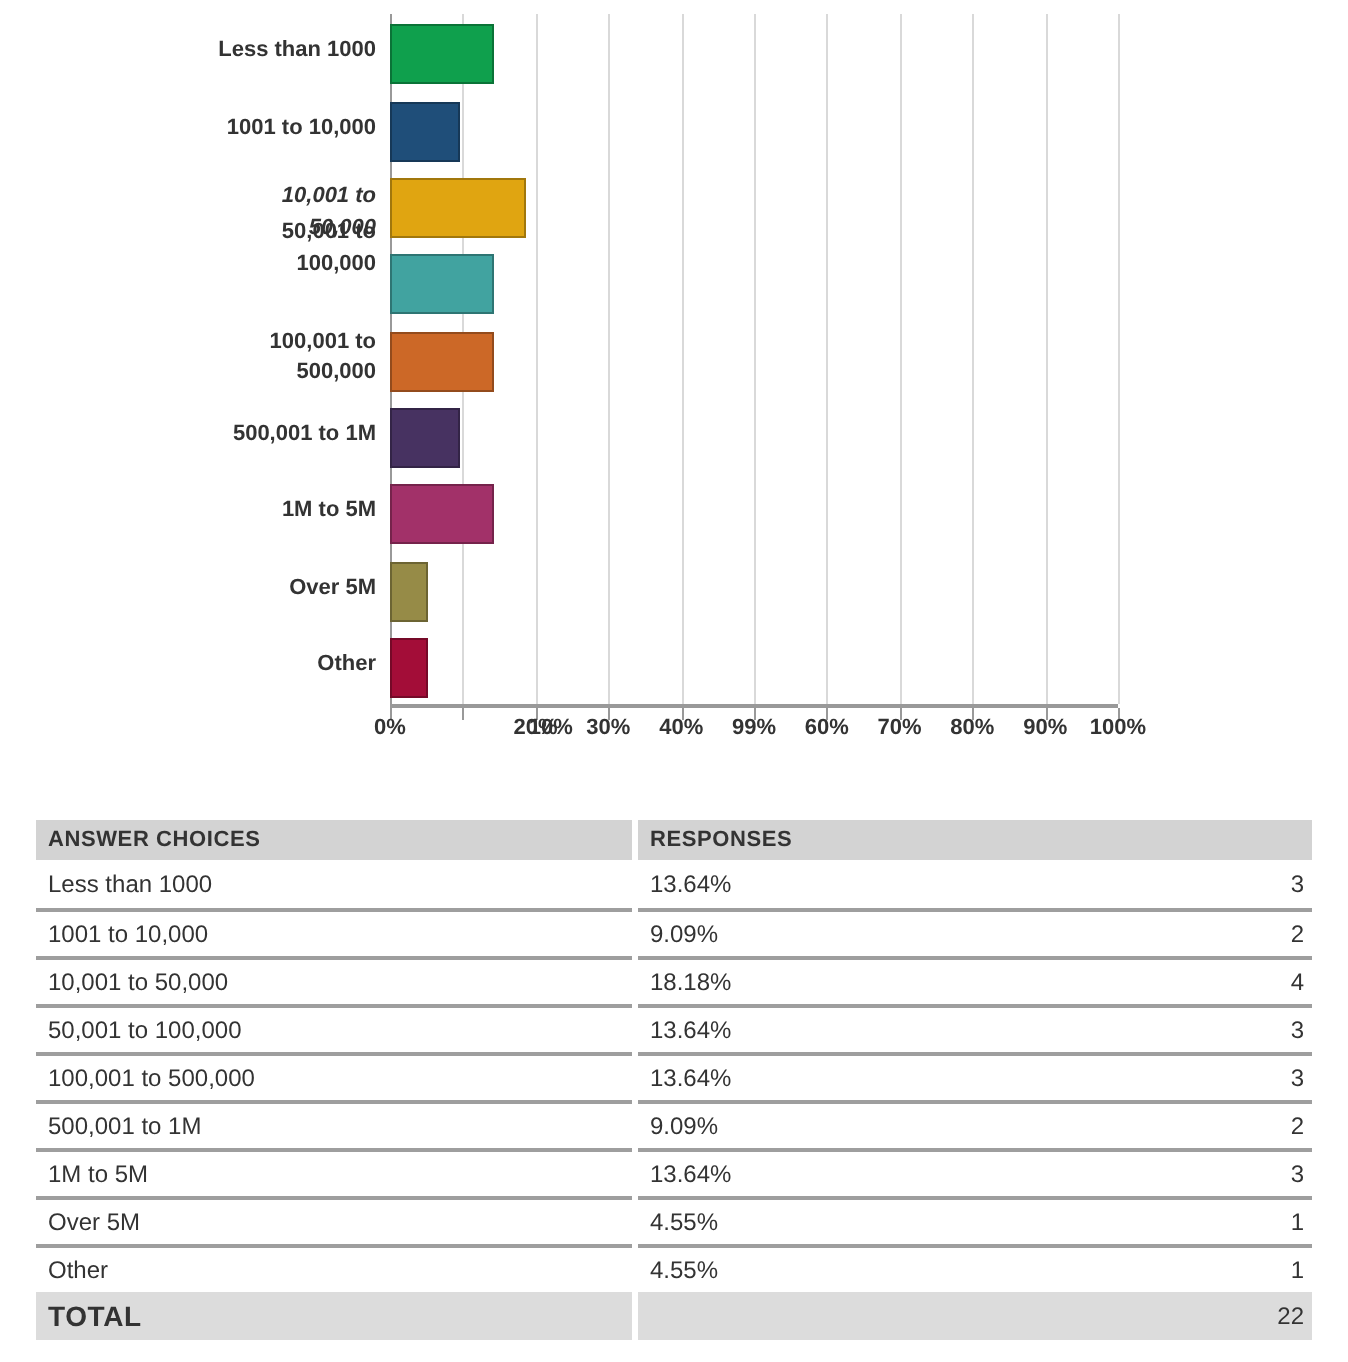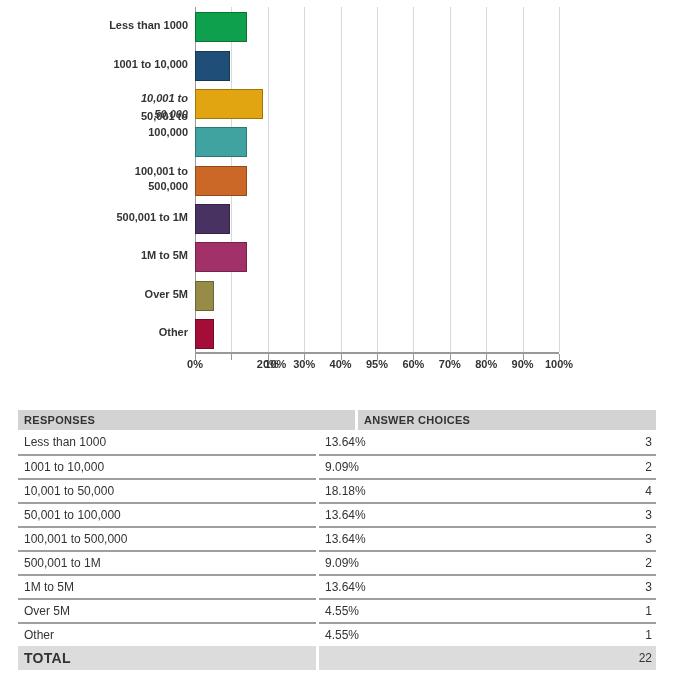--- a/index.html
+++ b/index.html
@@ -87,36 +87,36 @@
       <div class="bar" style="top: 235.167px; width: 13.64%; background: rgb(162, 49, 105);"></div>
       <div class="bar" style="top: 273.5px; width: 4.55%; background: rgb(150, 139, 71);"></div>
       <div class="bar" style="top: 311.833px; width: 4.55%; background: rgb(163, 13, 56);"></div>
     </div>
   <div class="x-labels" id="x-labels">
       <span class="x-label" style="left: 0%;">0%</span>
       <span class="x-label" style="left: 10%; margin-left: 44px;">10%</span>
       <span class="x-label" style="left: 20%;">20%</span>
       <span class="x-label" style="left: 30%;">30%</span>
       <span class="x-label" style="left: 40%;">40%</span>
-      <span class="x-label" style="left: 50%;">95%</span>
+      <span class="x-label" style="left: 50%;">99%</span>
       <span class="x-label" style="left: 60%;">60%</span>
       <span class="x-label" style="left: 70%;">70%</span>
       <span class="x-label" style="left: 80%;">80%</span>
       <span class="x-label" style="left: 90%;">90%</span>
       <span class="x-label" style="left: 100%;">100%</span>
     </div>
 </div>
 
 <div class="answer-table">
   <div class="t-row header">
+    <div class="cell cell-left">
+      <span>ANSWER CHOICES</span>
+    </div>
     <div class="cell cell-right">
       <span>RESPONSES</span>
-    </div>
-    <div class="cell cell-left">
-      <span>ANSWER CHOICES</span>
     </div>
   </div>
   <div id="table-rows">
       <div class="t-row data">
         <div class="cell cell-left">
           <span>Less than 1000</span>
         </div>
         <div class="cell cell-right">
           <span class="pct">13.64%</span>
           <span class="cnt">3</span>

